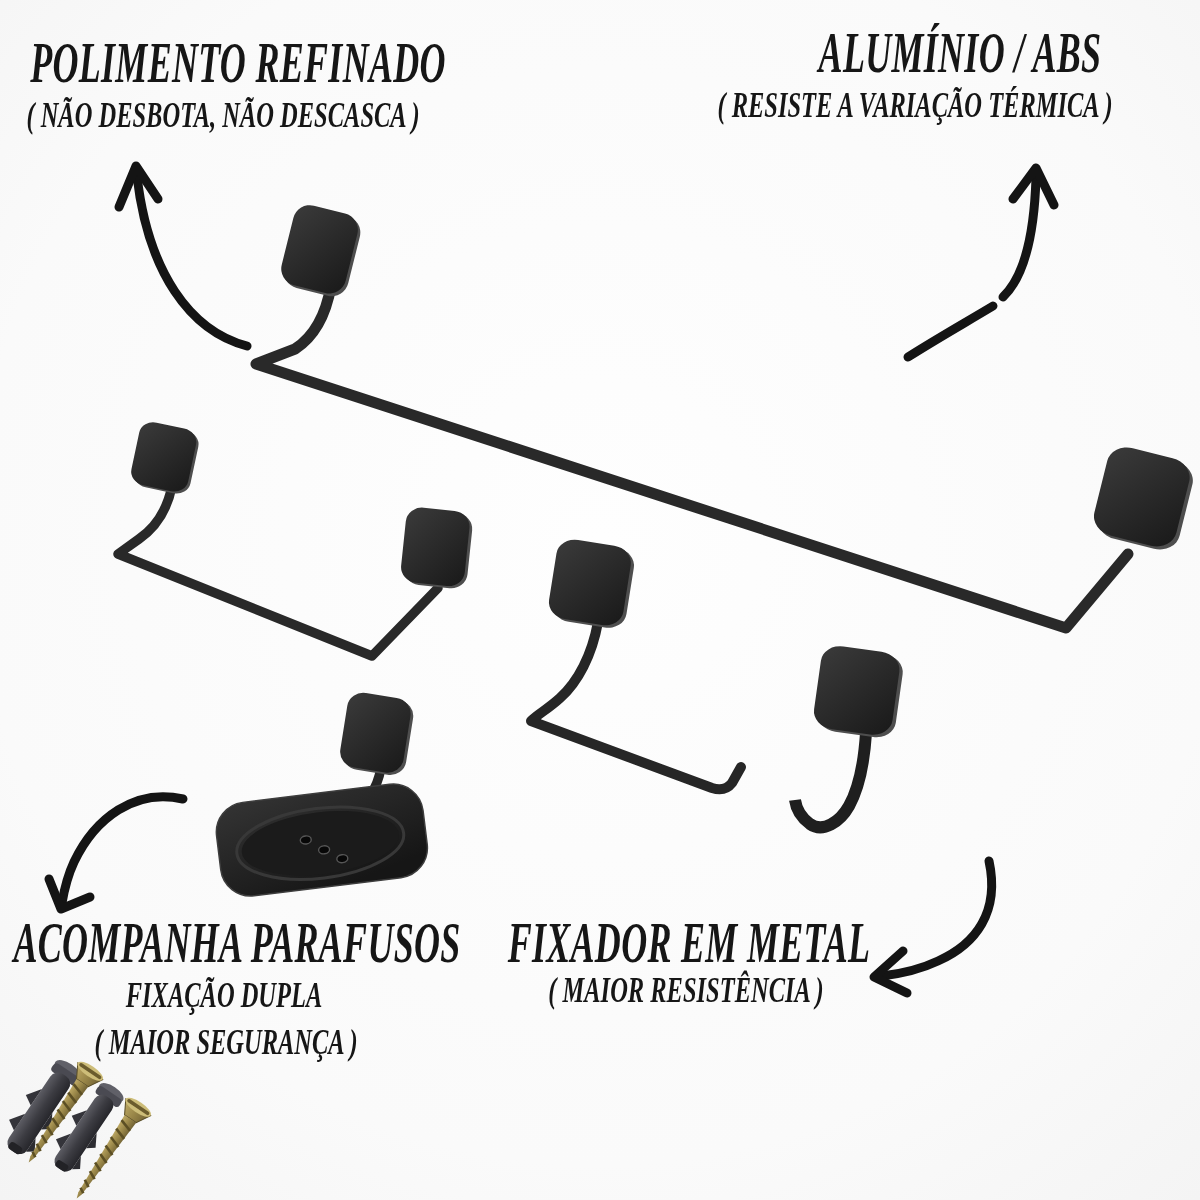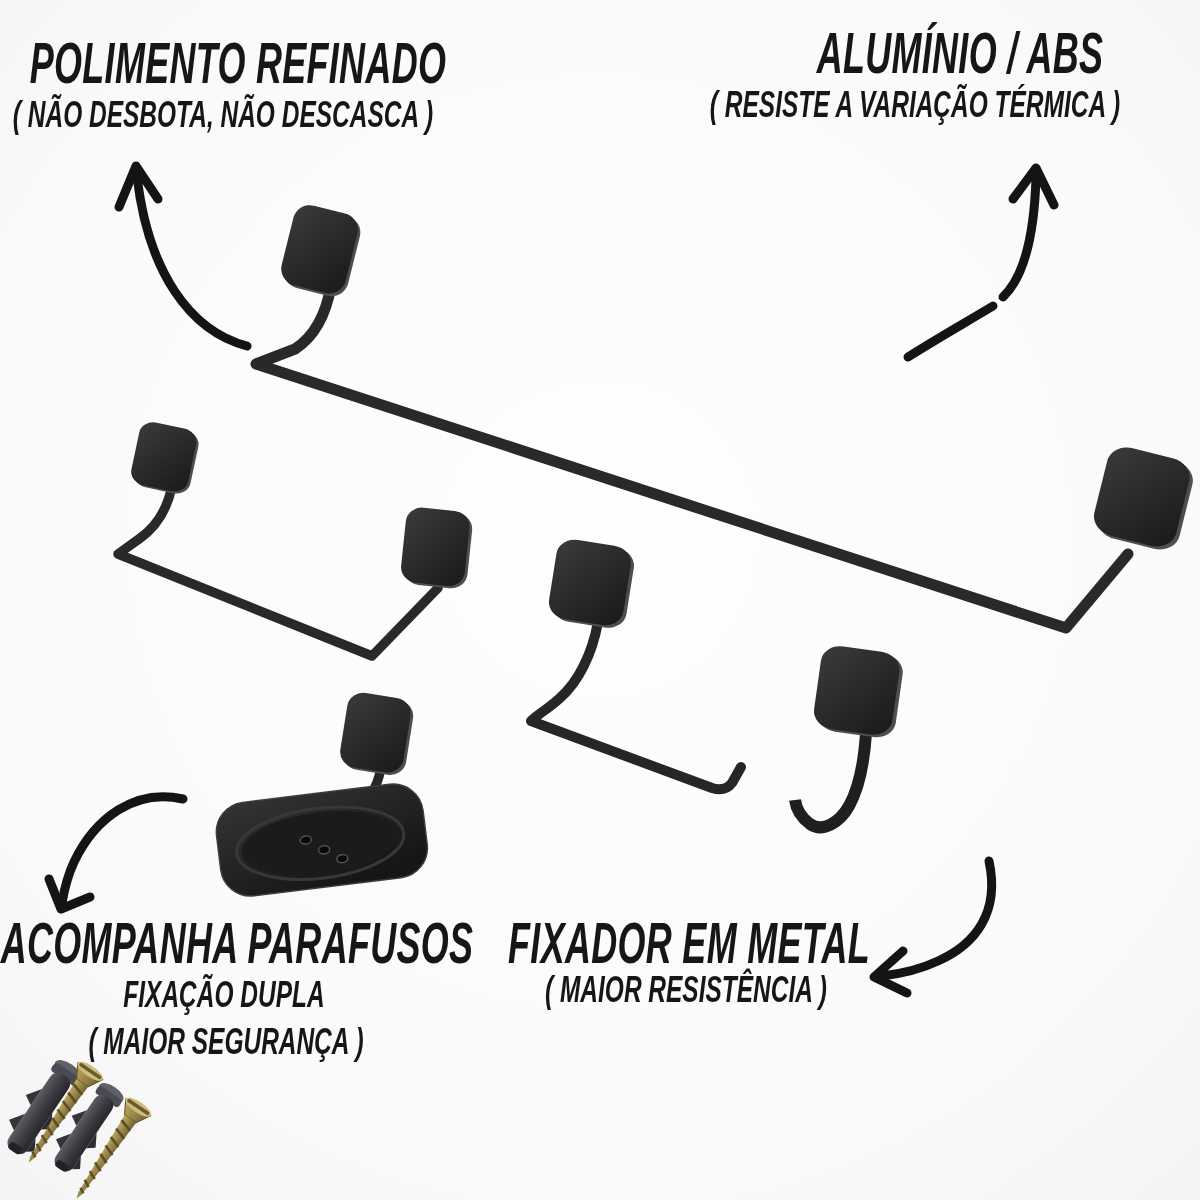--- a/index.html
+++ b/index.html
@@ -1,19 +1,19 @@
 <!DOCTYPE html>
 <html><head>
 <meta charset="utf-8">
 <style>
   html,body{margin:0;padding:0;background:#e9e9e9;}
   .stage{
     position:relative;width:1200px;height:1200px;overflow:hidden;
     background:radial-gradient(circle at 50% 45%, #fefefe 0%, #fafafa 70%, #f4f4f4 100%);
-    font-family:Liberation Sans, sans-serif;
+    font-family:Liberation Serif, serif;
   }
   .stage svg{position:absolute;left:0;top:0;}
   .lbl{
     position:absolute;white-space:nowrap;color:#161616;
     font-weight:700;font-style:italic;line-height:1;
     transform:translateX(-50%) scaleX(0.62);
   }
   .lbl.big{font-size:58px;letter-spacing:0.5px;}
   .lbl.sub{font-size:36px;transform:translateX(-50%) scaleX(0.68);}
 </style>

